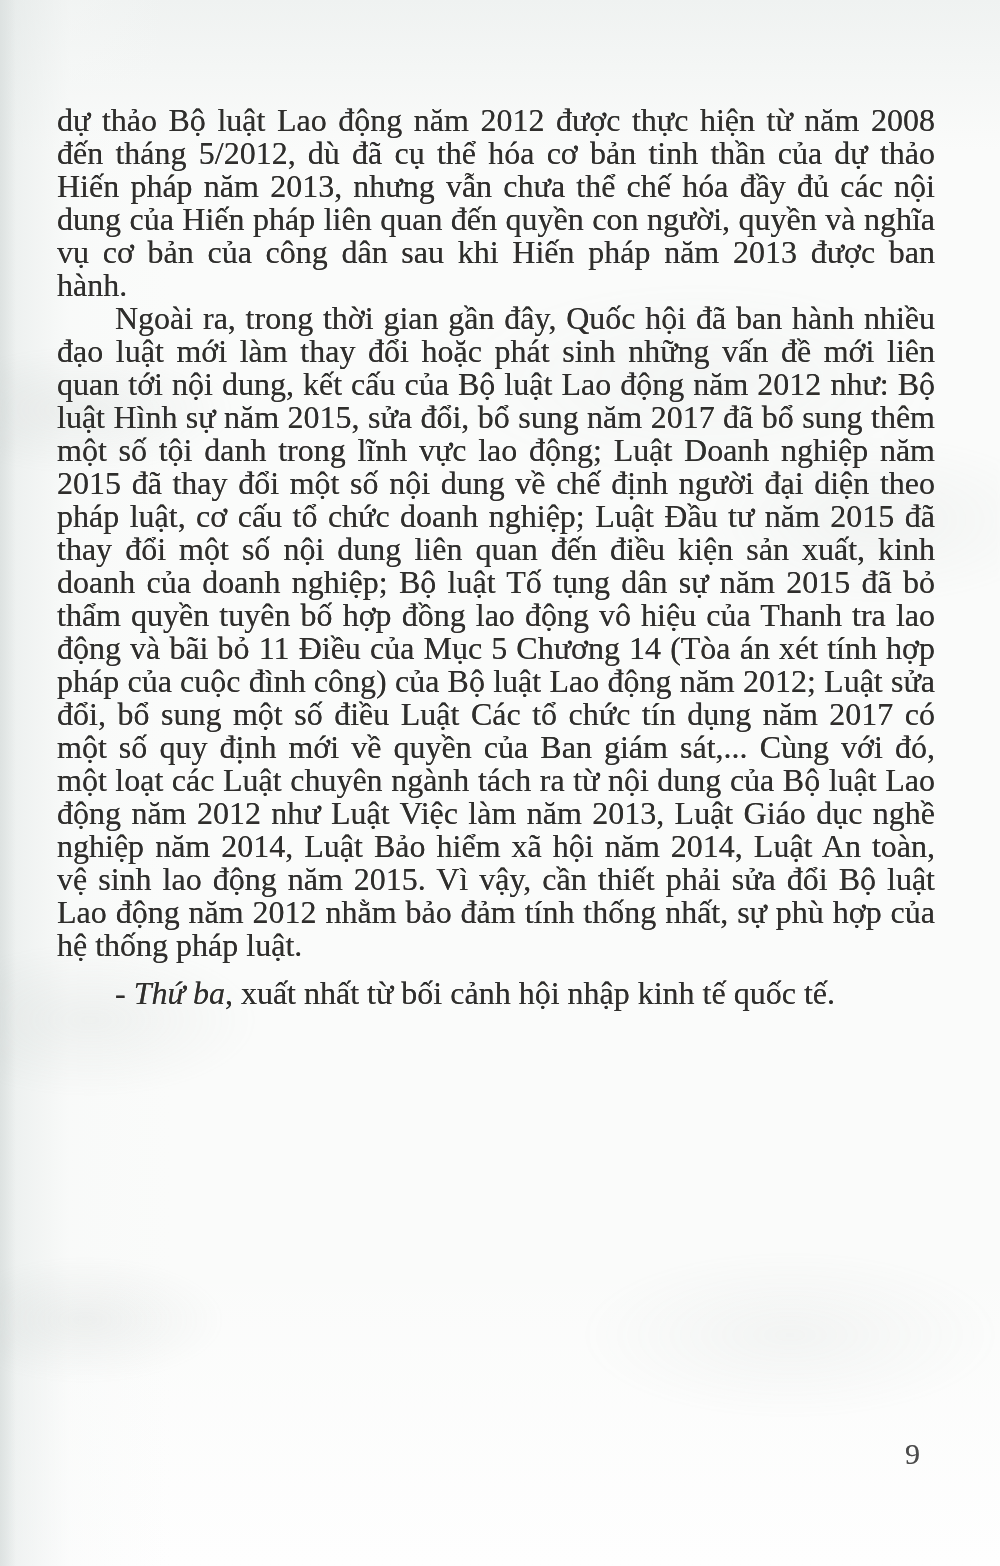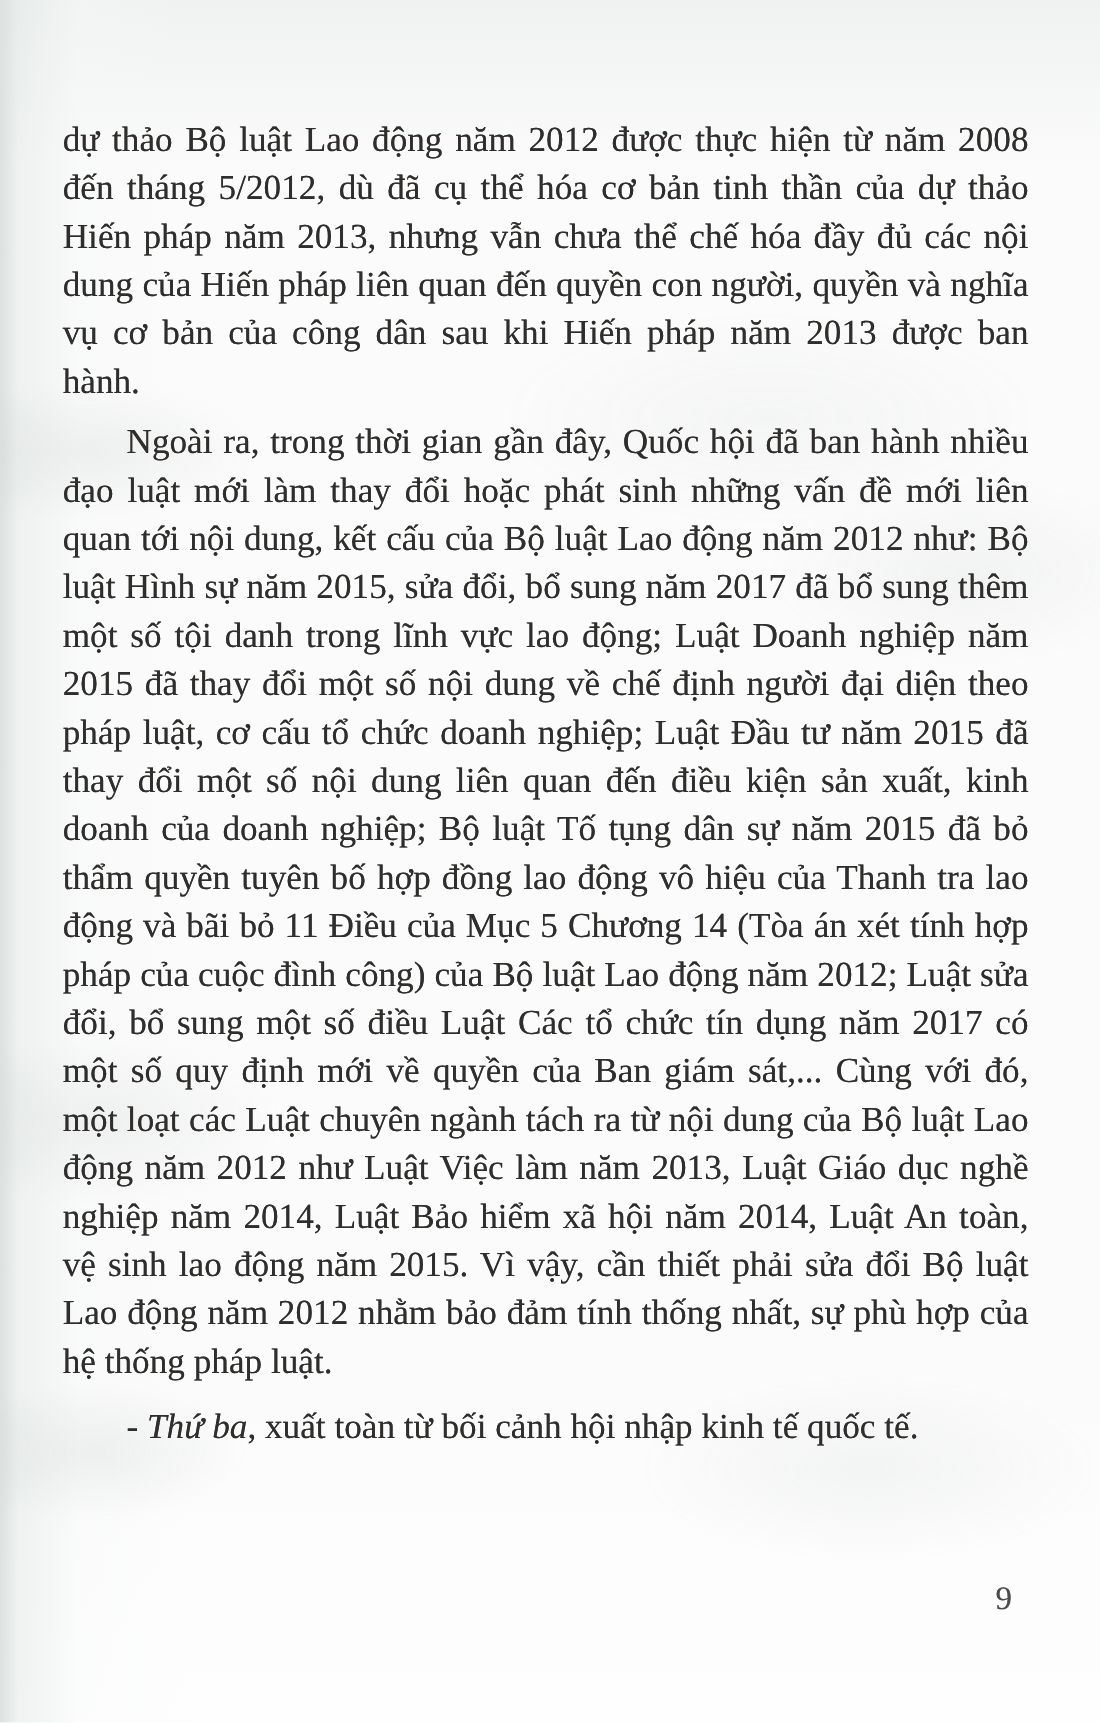--- a/index.html
+++ b/index.html
@@ -36,34 +36,33 @@
       radial-gradient(300px 120px at 790px 1335px, rgba(148,158,156,0.08), transparent 70%),
       radial-gradient(350px 140px at 700px 380px, rgba(150,160,158,0.06), transparent 70%);
     filter: blur(2px);
   }
   .text-block {
     position: absolute;
     left: 57px;
     width: 878px;
     top: 104px;
     font-size: 32px;
-    line-height: 44px;
+    line-height: 33px;
     text-align: justify;
     text-justify: inter-word;
     text-shadow: 0 0 0.6px rgba(47,46,44,0.8);
   }
   .para {
     margin: 0;
     padding: 0;
   }
   .para.indent {
     text-indent: 58px;
   }
   .para + .para {
-    margin-top: 11px;
   }
   .para.last {
     margin-top: 15px;
   }
   .para em {
   }
   .page-number {
     position: absolute;
     right: 80px;
     top: 1436px;
@@ -77,17 +76,17 @@
 <body>
 
 <div class="page">
   <div class="scan-overlay"></div>
 
   <main class="text-block">
     <p class="para no-indent">dự thảo Bộ luật Lao động năm 2012 được thực hiện từ năm 2008 đến tháng 5/2012, dù đã cụ thể hóa cơ bản tinh thần của dự thảo Hiến pháp năm 2013, nhưng vẫn chưa thể chế hóa đầy đủ các nội dung của Hiến pháp liên quan đến quyền con người, quyền và nghĩa vụ cơ bản của công dân sau khi Hiến pháp năm 2013 được ban hành.</p>
 
     <p class="para indent">Ngoài ra, trong thời gian gần đây, Quốc hội đã ban hành nhiều đạo luật mới làm thay đổi hoặc phát sinh những vấn đề mới liên quan tới nội dung, kết cấu của Bộ luật Lao động năm 2012 như: Bộ luật Hình sự năm 2015, sửa đổi, bổ sung năm 2017 đã bổ sung thêm một số tội danh trong lĩnh vực lao động; Luật Doanh nghiệp năm 2015 đã thay đổi một số nội dung về chế định người đại diện theo pháp luật, cơ cấu tổ chức doanh nghiệp; Luật Đầu tư năm 2015 đã thay đổi một số nội dung liên quan đến điều kiện sản xuất, kinh doanh của doanh nghiệp; Bộ luật Tố tụng dân sự năm 2015 đã bỏ thẩm quyền tuyên bố hợp đồng lao động vô hiệu của Thanh tra lao động và bãi bỏ 11 Điều của Mục 5 Chương 14 (Tòa án xét tính hợp pháp của cuộc đình công) của Bộ luật Lao động năm 2012; Luật sửa đổi, bổ sung một số điều Luật Các tổ chức tín dụng năm 2017 có một số quy định mới về quyền của Ban giám sát,... Cùng với đó, một loạt các Luật chuyên ngành tách ra từ nội dung của Bộ luật Lao động năm 2012 như Luật Việc làm năm 2013, Luật Giáo dục nghề nghiệp năm 2014, Luật Bảo hiểm xã hội năm 2014, Luật An toàn, vệ sinh lao động năm 2015. Vì vậy, cần thiết phải sửa đổi Bộ luật Lao động năm 2012 nhằm bảo đảm tính thống nhất, sự phù hợp của hệ thống pháp luật.</p>
 
-    <p class="para indent last"><span>- </span><em>Thứ ba</em><span>, xuất toàn từ bối cảnh hội nhập kinh tế quốc tế.</span></p>
+    <p class="para indent last"><span>- </span><em>Thứ ba</em><span>, xuất nhất từ bối cảnh hội nhập kinh tế quốc tế.</span></p>
   </main>
 
   <div class="page-number">9</div>
 </div>
 
 </body></html>

